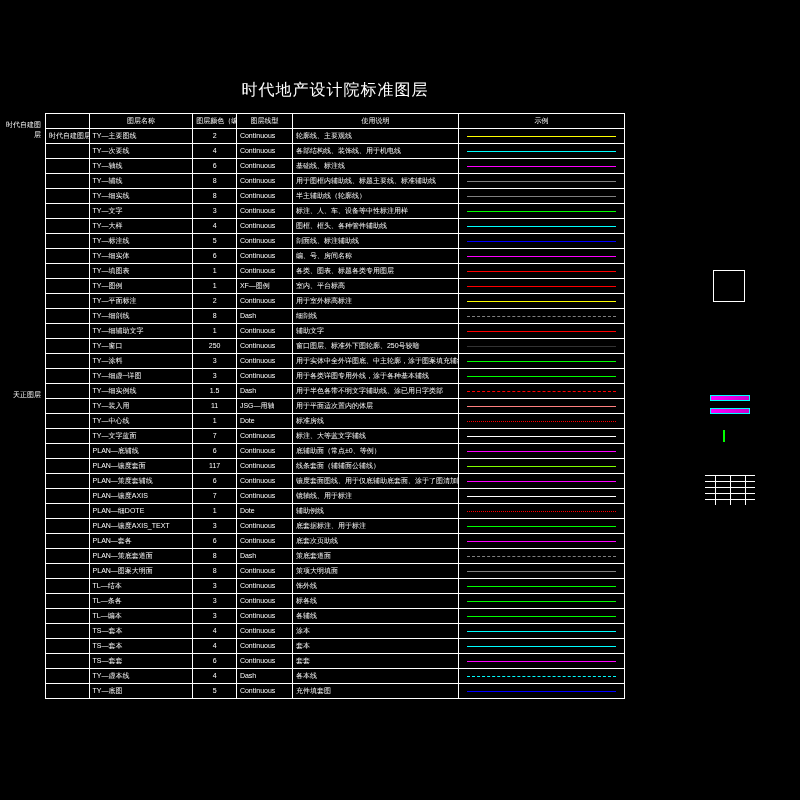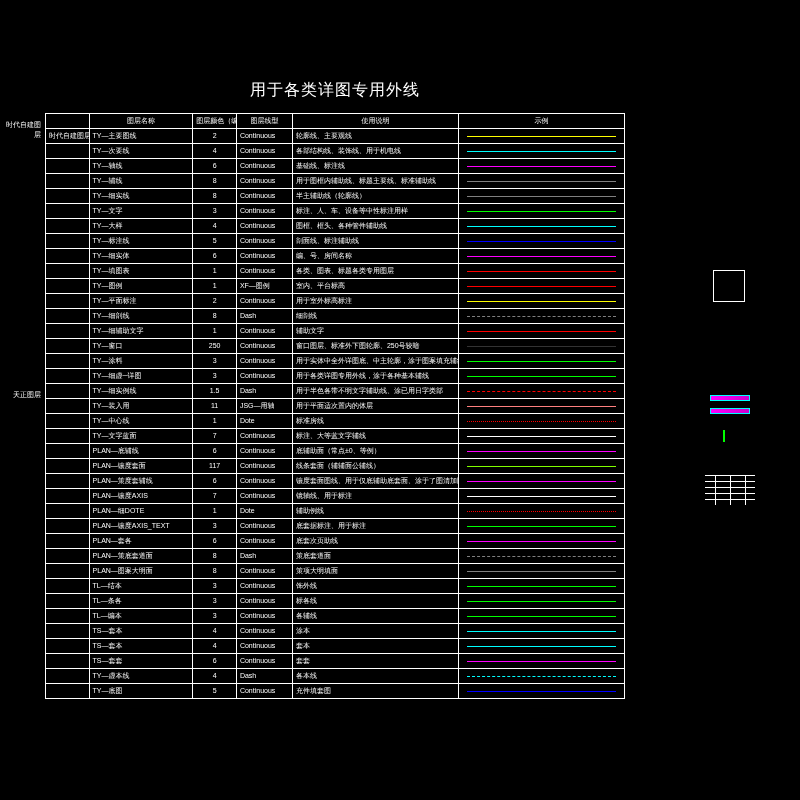--- a/index.html
+++ b/index.html
@@ -114,21 +114,21 @@
     position: absolute;
     top: 0; bottom: 0;
     width: 1px;
     background: #fff;
   }
 </style>
 </head>
 <body>
 
 <div class="canvas">
-  <div class="title">用于各类详图专用外线</div>
+  <div class="title">时代地产设计院标准图层</div>
   <span class="group-label" style="top:40px">时代自建图层</span>
   <span class="group-label" style="top:310px">天正图层</span>
   <table>
     <thead>
       <tr>
         <th class="c-group"></th>
         <th class="c-name">图层名称</th>
         <th class="c-color">图层颜色（编号）</th>
         <th class="c-ltype">图层线型</th>
         <th class="c-desc">使用说明</th>

